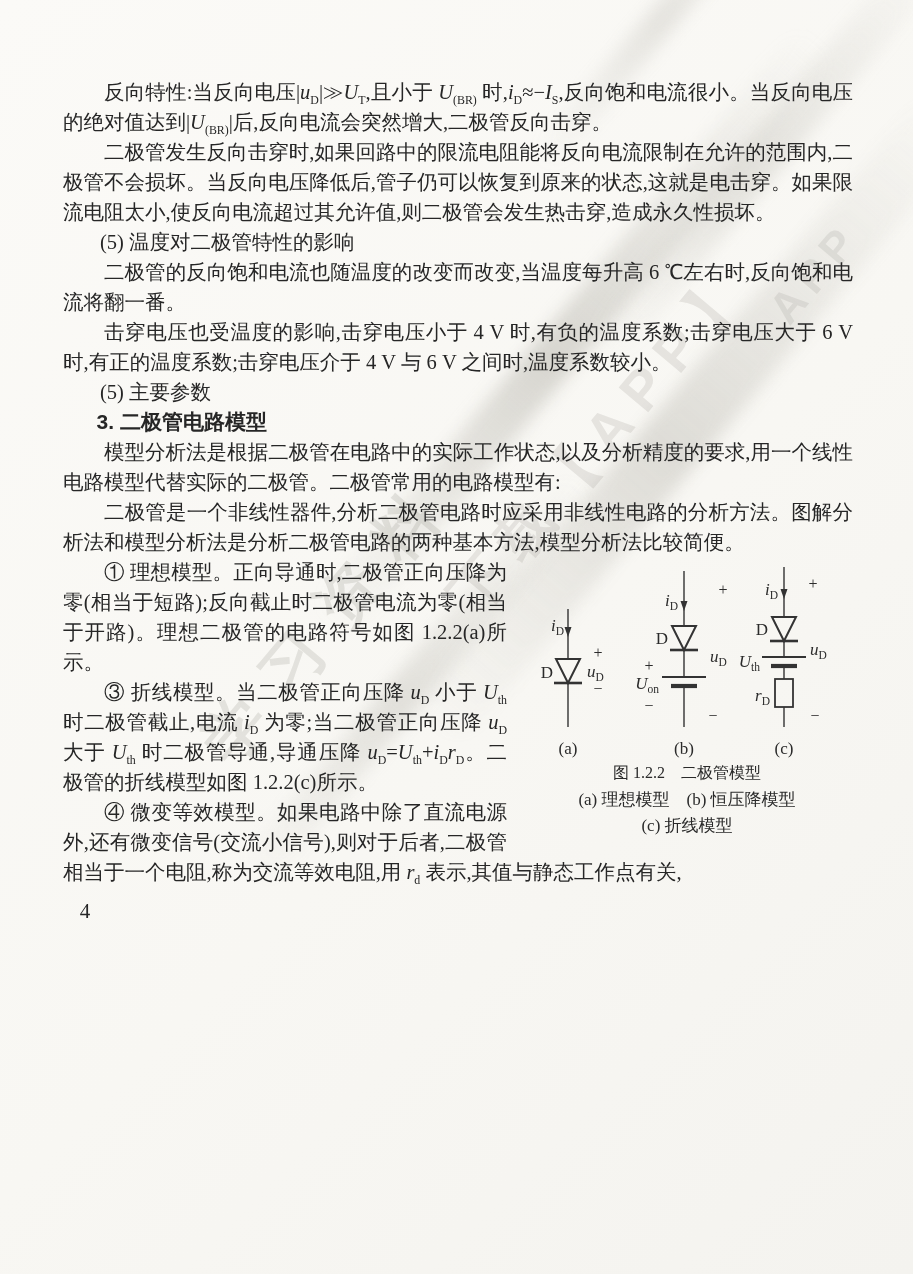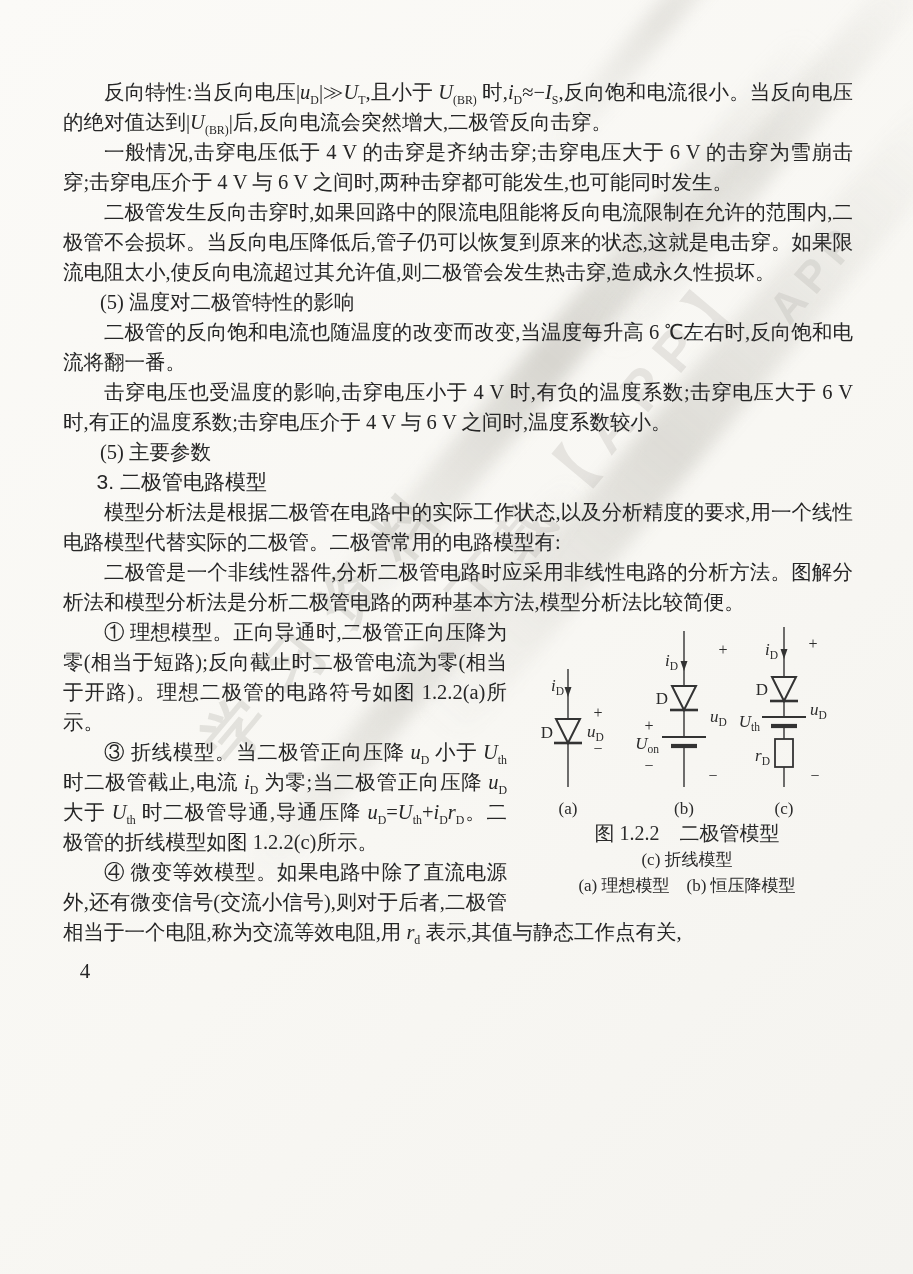--- a/index.html
+++ b/index.html
@@ -21,30 +21,30 @@
   .wm-text{position:absolute;transform:rotate(-50deg);transform-origin:left center;
     font-family:"Liberation Sans",sans-serif;font-weight:700;white-space:nowrap;}
   .wm1{left:215px;top:712px;font-size:62px;letter-spacing:26px;color:rgba(128,126,118,.18);}
   .wm2{left:462px;top:568px;font-size:56px;letter-spacing:14px;color:rgba(128,126,118,.16);}
   .wm3{left:778px;top:292px;font-size:44px;letter-spacing:8px;color:rgba(128,126,118,.15);}
   
   .page{position:absolute;left:63px;right:60px;top:0;padding-top:77px;
     font-size:20.5px;line-height:30px;color:#262626;text-align:justify;}
   .page p{margin:0;text-indent:2em;}
   p.sub-heading{text-indent:1.8em;}
-  .bold-heading{margin:0;font-family:"Liberation Sans",sans-serif;font-weight:400;
+  .bold-heading{margin:0;font-family:"Liberation Sans",sans-serif;font-weight:700;
     font-size:21px;line-height:30px;text-indent:1.6em;}
   .v{font-style:italic;}
   sub{font-size:.58em;line-height:0;}
   .page-num{margin-top:9px;text-indent:.8em;font-size:21px;}
   
   .fig{float:right;width:332px;margin:2px 0 6px 14px;}
   .fig svg{display:block;}
   .fig figcaption{text-align:center;color:#2a2a2a;}
-  .cap-title{font-size:20px;line-height:28px;}
+  .cap-title{font-size:16px;line-height:28px;}
   .cap-line{font-size:17px;line-height:26px;}
   svg text{fill:#2b2b2b;}
   .ln{stroke:#333;stroke-width:1.4;fill:none;}
   .tri{stroke:#333;stroke-width:2;fill:none;}
   .bar{stroke:#333;stroke-width:2.6;fill:none;}
   .batL{stroke:#333;stroke-width:1.8;fill:none;}
   .batS{stroke:#333;stroke-width:4.2;fill:none;}
   .arrow{fill:#333;stroke:none;}
   .res{stroke:#333;stroke-width:1.8;fill:none;}
 </style>
@@ -58,21 +58,20 @@
   <div class="streak s4"></div>
   <div class="streak s5"></div>
   <div class="wm-text wm1">学习资料</div>
   <div class="wm-text wm2">下载【APP】</div>
   <div class="wm-text wm3">APP</div>
 </div>
 
 <main class="page">
 
   <p>反向特性:当反向电压|<span class="v">u</span><sub>D</sub>|≫<span class="v">U</span><sub>T</sub>,且小于 <span class="v">U</span><sub>(BR)</sub> 时,<span class="v">i</span><sub>D</sub>≈−<span class="v">I</span><sub>S</sub>,反向饱和电流很小。当反向电压的绝对值达到|<span class="v">U</span><sub>(BR)</sub>|后,反向电流会突然增大,二极管反向击穿。</p>
-  <p>一般情况,击穿电压低于 4 V 的击穿是齐纳击穿;击穿电压大于 6 V 的击穿为雪崩击穿;击穿电压介于 4 V 与 6 V 之间时,两种击穿都可能发生,也可能同时发生。</p>
   <p>二极管发生反向击穿时,如果回路中的限流电阻能将反向电流限制在允许的范围内,二极管不会损坏。当反向电压降低后,管子仍可以恢复到原来的状态,这就是电击穿。如果限流电阻太小,使反向电流超过其允许值,则二极管会发生热击穿,造成永久性损坏。</p>
   <p class="sub-heading">(5) 温度对二极管特性的影响</p>
   <p>二极管的反向饱和电流也随温度的改变而改变,当温度每升高 6 ℃左右时,反向饱和电流将翻一番。</p>
   <p>击穿电压也受温度的影响,击穿电压小于 4 V 时,有负的温度系数;击穿电压大于 6 V 时,有正的温度系数;击穿电压介于 4 V 与 6 V 之间时,温度系数较小。</p>
   <p class="sub-heading">(5) 主要参数</p>
   <h3 class="bold-heading">3. 二极管电路模型</h3>
   <p>模型分析法是根据二极管在电路中的实际工作状态,以及分析精度的要求,用一个线性电路模型代替实际的二极管。二极管常用的电路模型有:</p>
   <p>二极管是一个非线性器件,分析二极管电路时应采用非线性电路的分析方法。图解分析法和模型分析法是分析二极管电路的两种基本方法,模型分析法比较简便。</p>
 
   <figure class="fig">
@@ -128,22 +127,22 @@
         <line class="ln" x1="263" y1="107" x2="263" y2="120"></line>
         <rect class="res" x="254" y="120" width="18" height="28"></rect>
         <text font-size="17" text-anchor="end" x="249" y="142"><tspan font-style="italic">r</tspan><tspan font-size="11.5" dy="4">D</tspan></text>
         <line class="ln" x1="263" y1="148" x2="263" y2="168"></line>
         <text font-size="16" text-anchor="middle" x="294" y="162">−</text>
         <text font-size="17" text-anchor="middle" x="263" y="195">(c)</text>
       </g>
     </svg>
     <figcaption>
       <div class="cap-title">图 1.2.2　二极管模型</div>
+      <div class="cap-line">(a) 理想模型　(b) 恒压降模型</div>
       <div class="cap-line">(c) 折线模型</div>
-      <div class="cap-line">(a) 理想模型　(b) 恒压降模型</div>
     </figcaption>
   </figure>
 
   <p>① 理想模型。正向导通时,二极管正向压降为零(相当于短路);反向截止时二极管电流为零(相当于开路)。理想二极管的电路符号如图 1.2.2(a)所示。</p>
   <p>③ 折线模型。当二极管正向压降 <span class="v">u</span><sub>D</sub> 小于 <span class="v">U</span><sub>th</sub> 时二极管截止,电流 <span class="v">i</span><sub>D</sub> 为零;当二极管正向压降 <span class="v">u</span><sub>D</sub> 大于 <span class="v">U</span><sub>th</sub> 时二极管导通,导通压降 <span class="v">u</span><sub>D</sub>=<span class="v">U</span><sub>th</sub>+<span class="v">i</span><sub>D</sub><span class="v">r</span><sub>D</sub>。二极管的折线模型如图 1.2.2(c)所示。</p>
   <p>④ 微变等效模型。如果电路中除了直流电源外,还有微变信号(交流小信号),则对于后者,二极管相当于一个电阻,称为交流等效电阻,用 <span class="v">r</span><sub>d</sub> 表示,其值与静态工作点有关,</p>
 
   <div class="page-num">4</div>
 </main>
 

